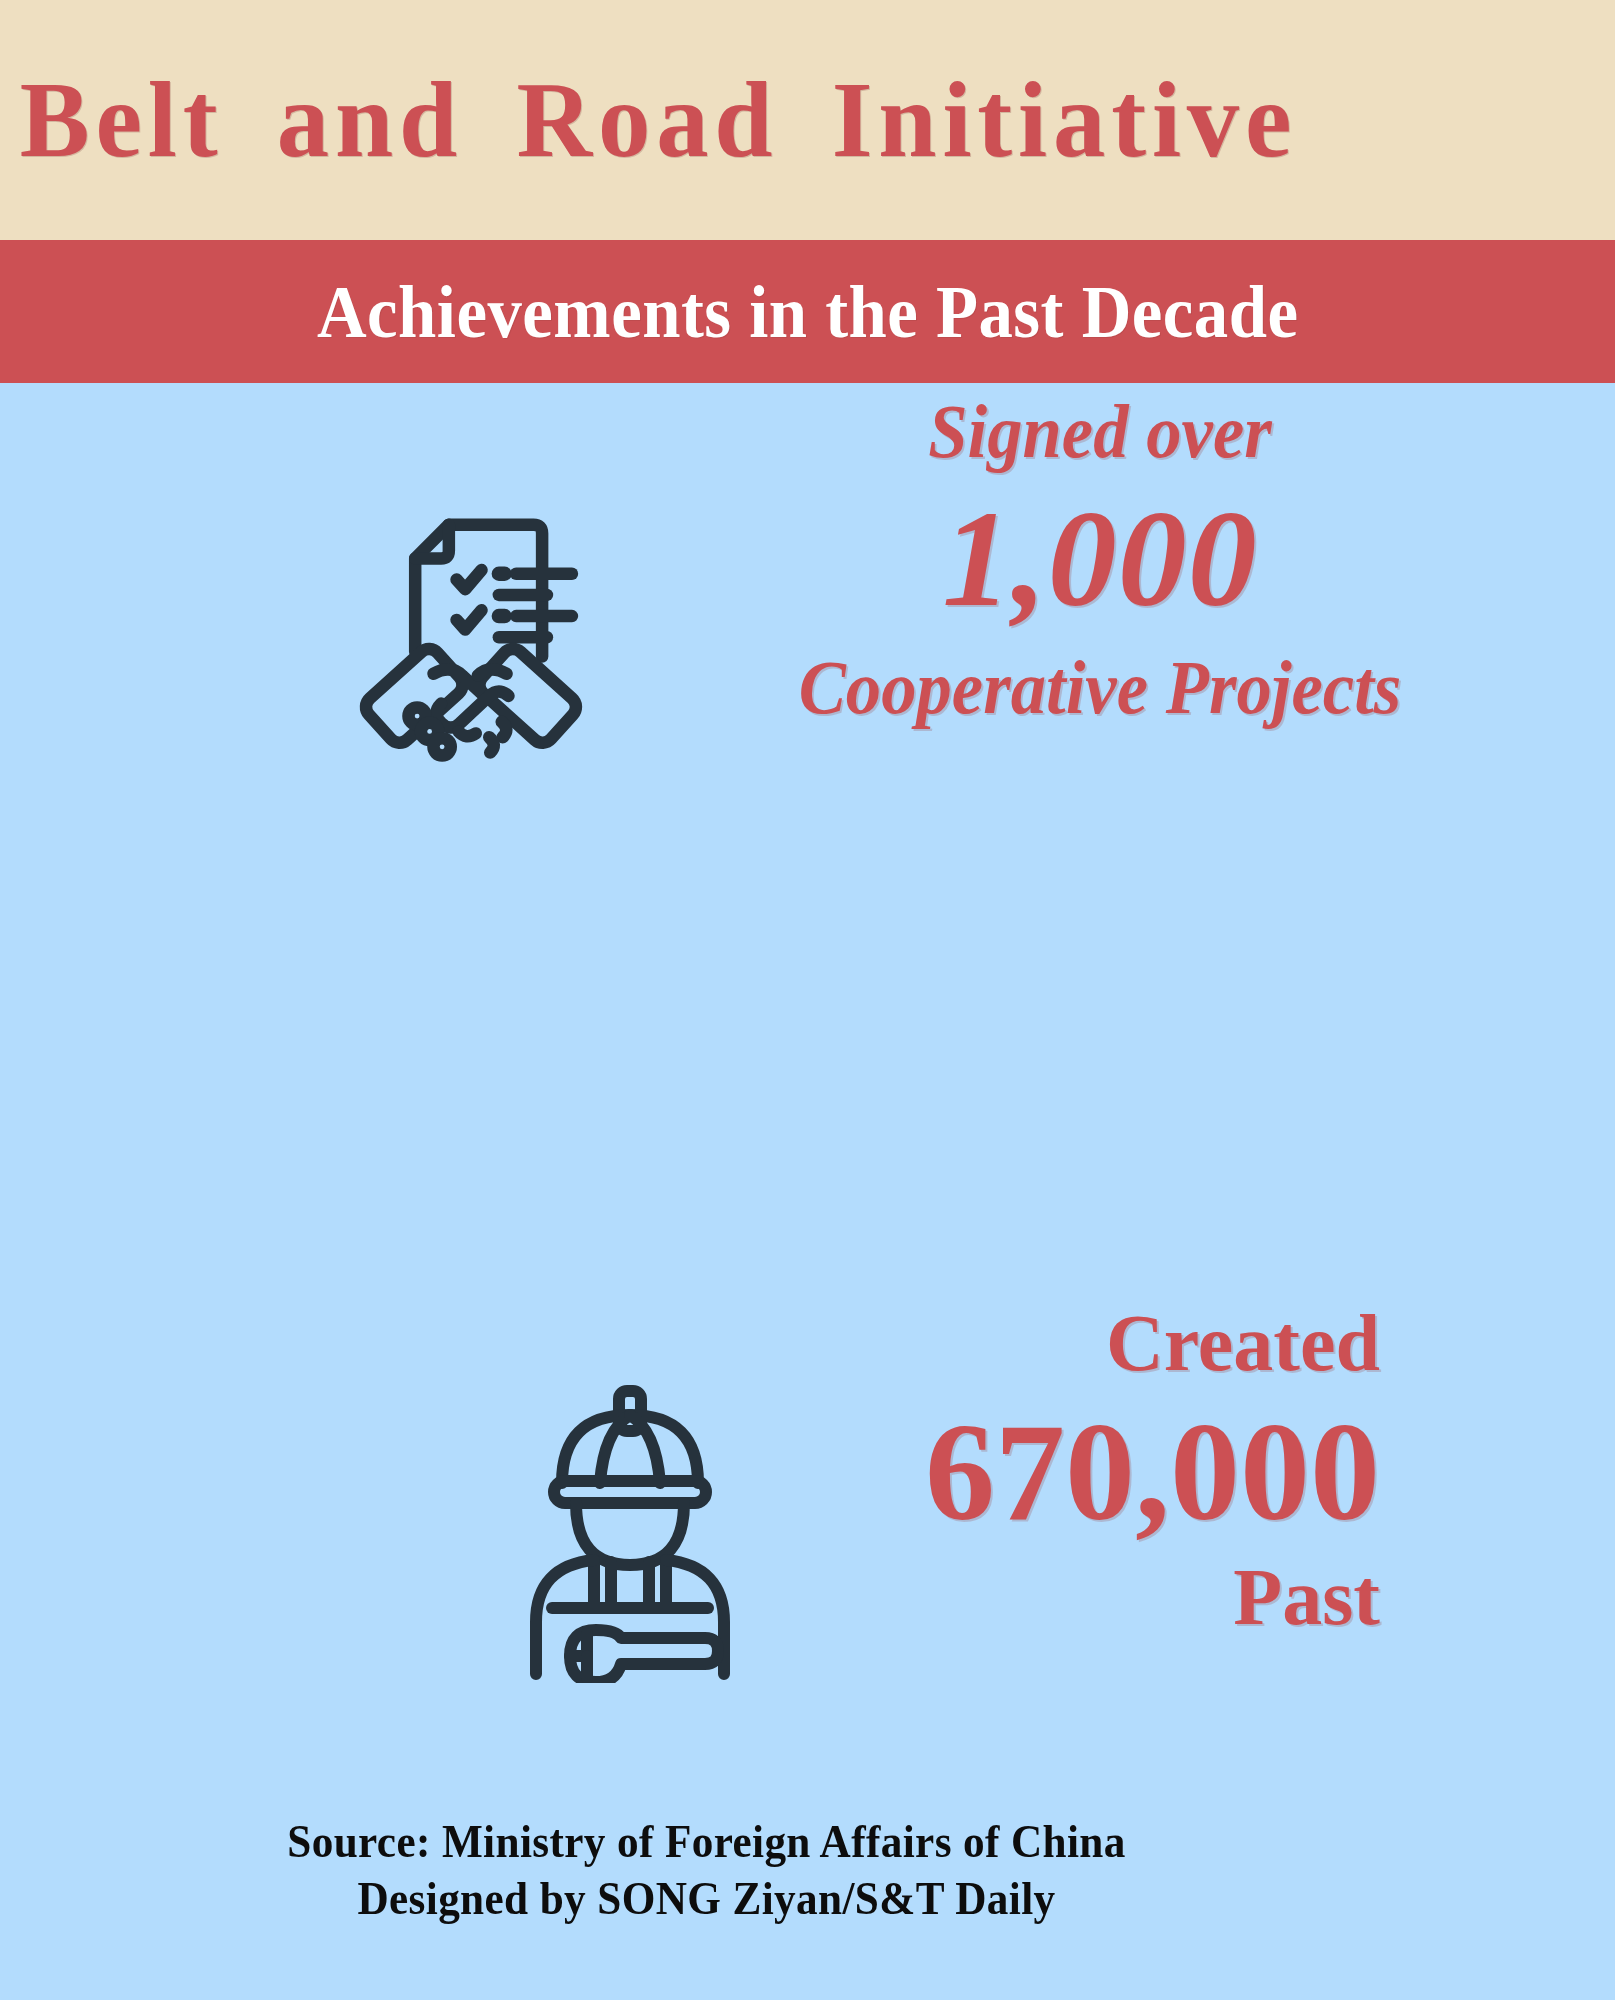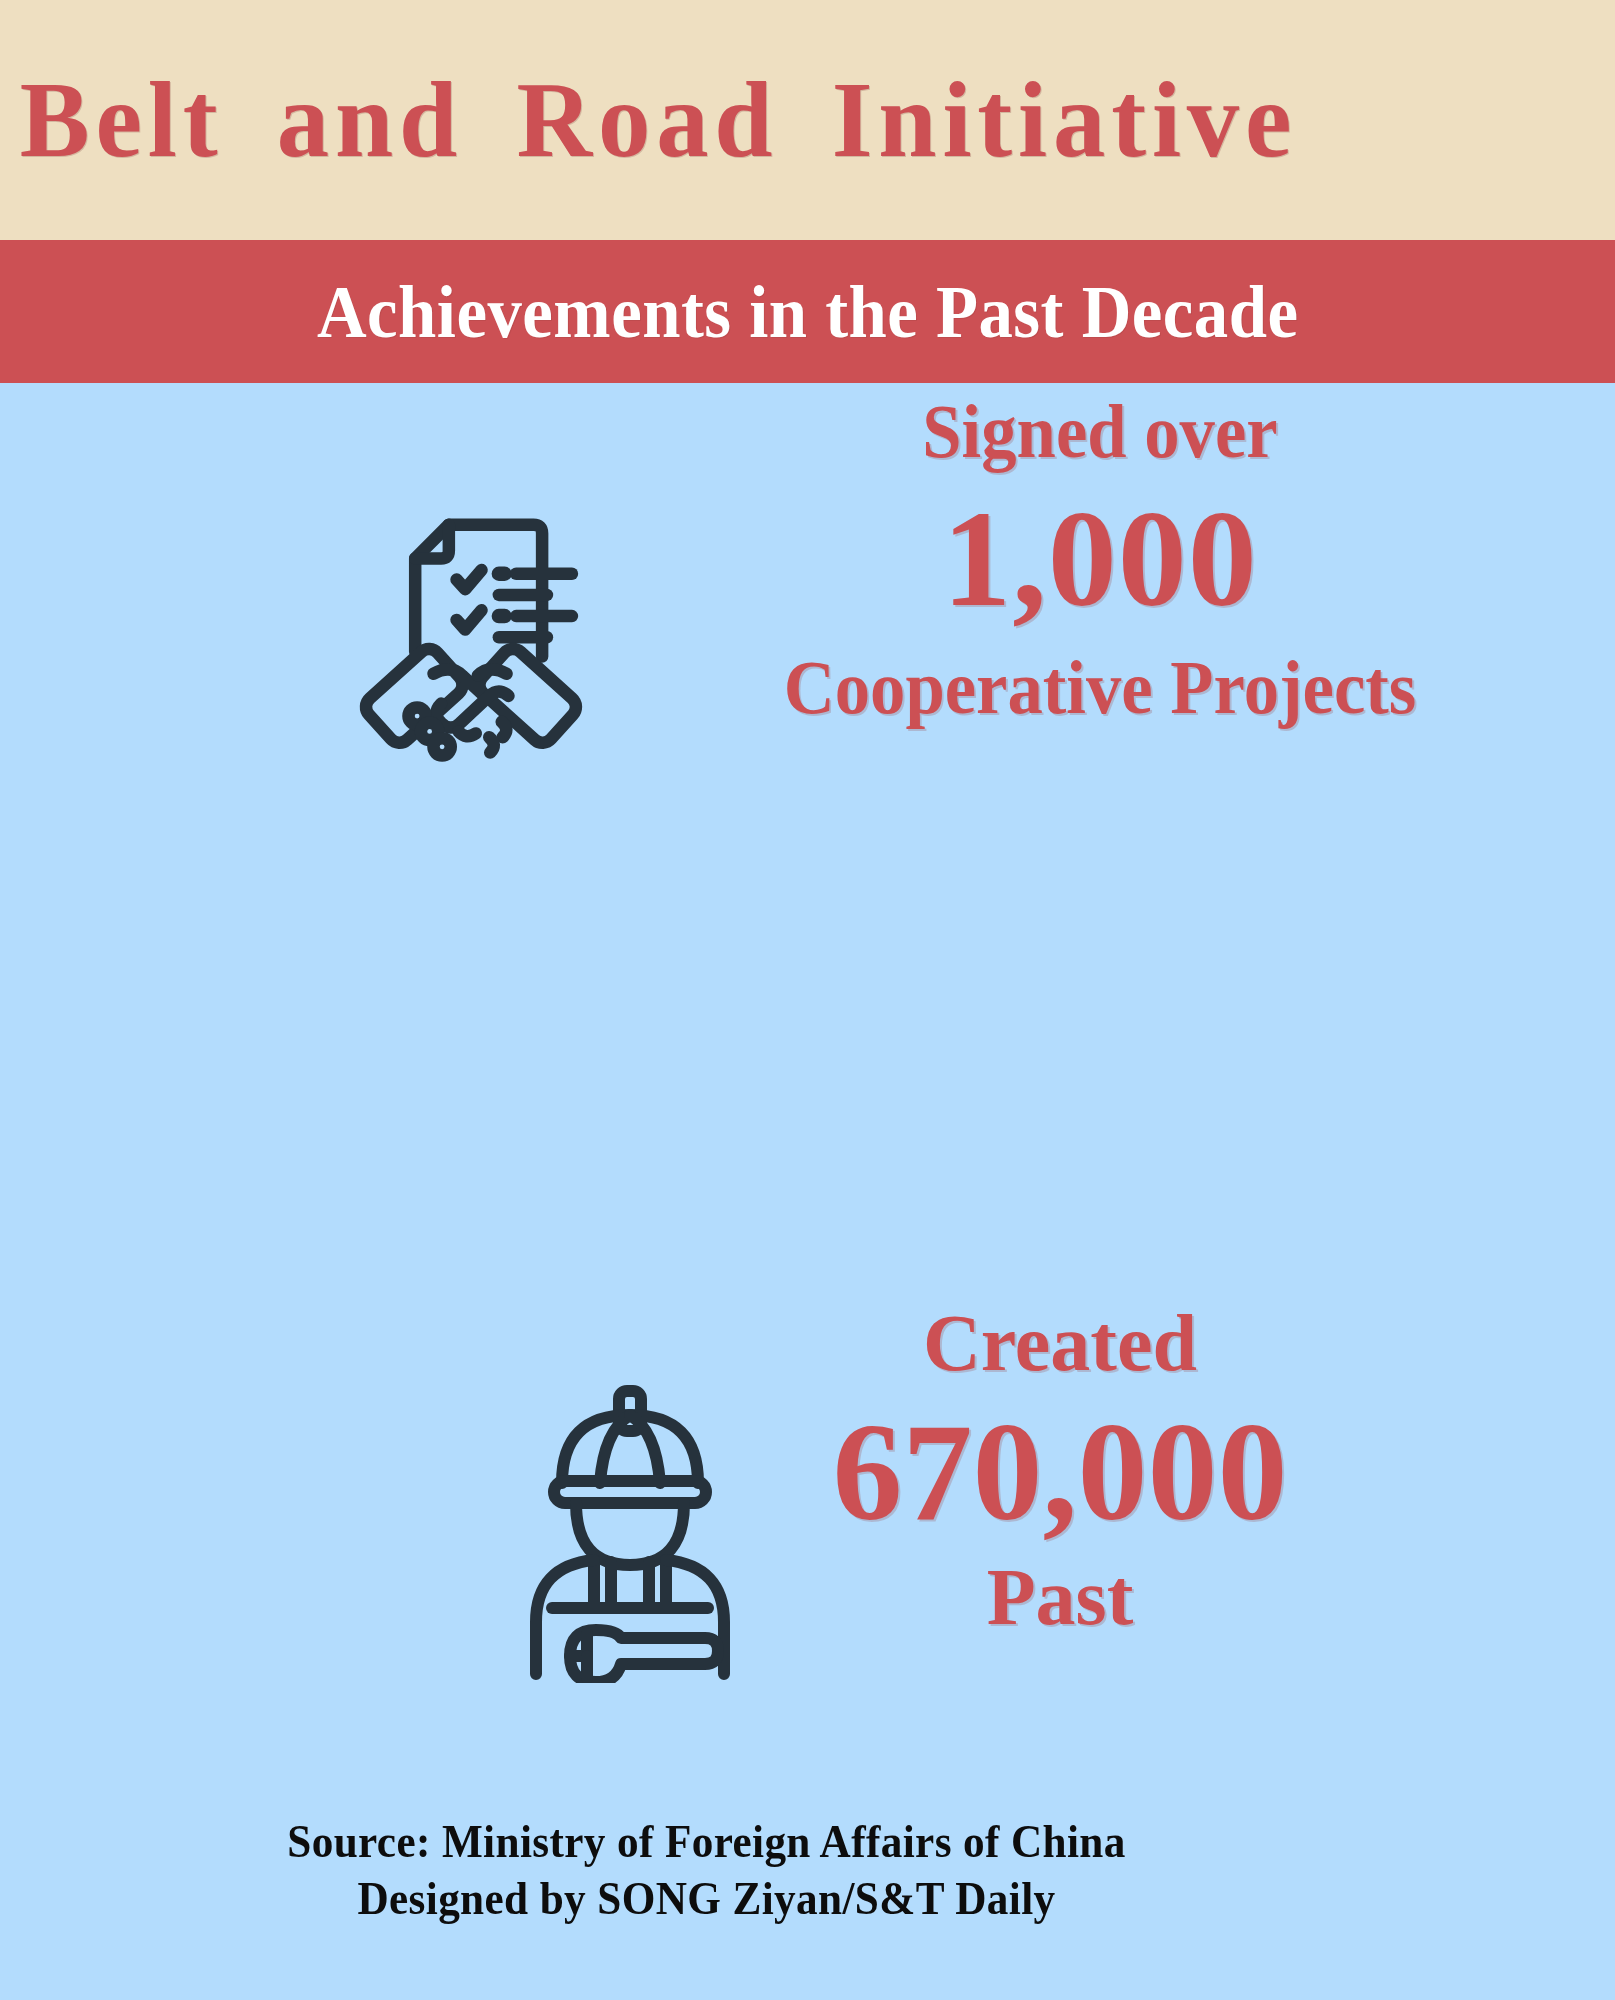--- a/index.html
+++ b/index.html
@@ -72,20 +72,21 @@
   }
   .lbl-small { font-size: 76px; transform: scaleX(0.93); }
   .num-big   { font-size: 138px; letter-spacing: 1px; }
 
   
   .block1 {
     position: absolute;
     left: 0; top: 0;
     width: 1615px;
     height: 440px;
+    font-style: italic;
   }
   .block1-icon {
     position: absolute;
     left: 345px; top: 90px;
     width: 250px; height: 290px;
   }
   .block1-text {
     position: absolute;
     left: 600px; top: 10px;
     width: 1000px;
@@ -126,21 +127,21 @@
   }
   .block3-icon {
     position: absolute;
     left: 500px; top: 50px;
     width: 260px; height: 330px;
   }
   .block3-text {
     position: absolute;
     left: 740px; top: 0px;
     width: 640px;
-    text-align: center;
+    text-align: right;
   }
   .block3-text .l1 { display:block; font-size: 80px; }
   .block3-text .l2 { display:block; margin-top: 16px; font-size: 140px; }
   .block3-text .l3 { display:block; margin-top: 14px; font-size: 80px; }
 
   
   .footer {
     position: absolute;
     left: 0; top: 1430px;
     width: 1413px;

